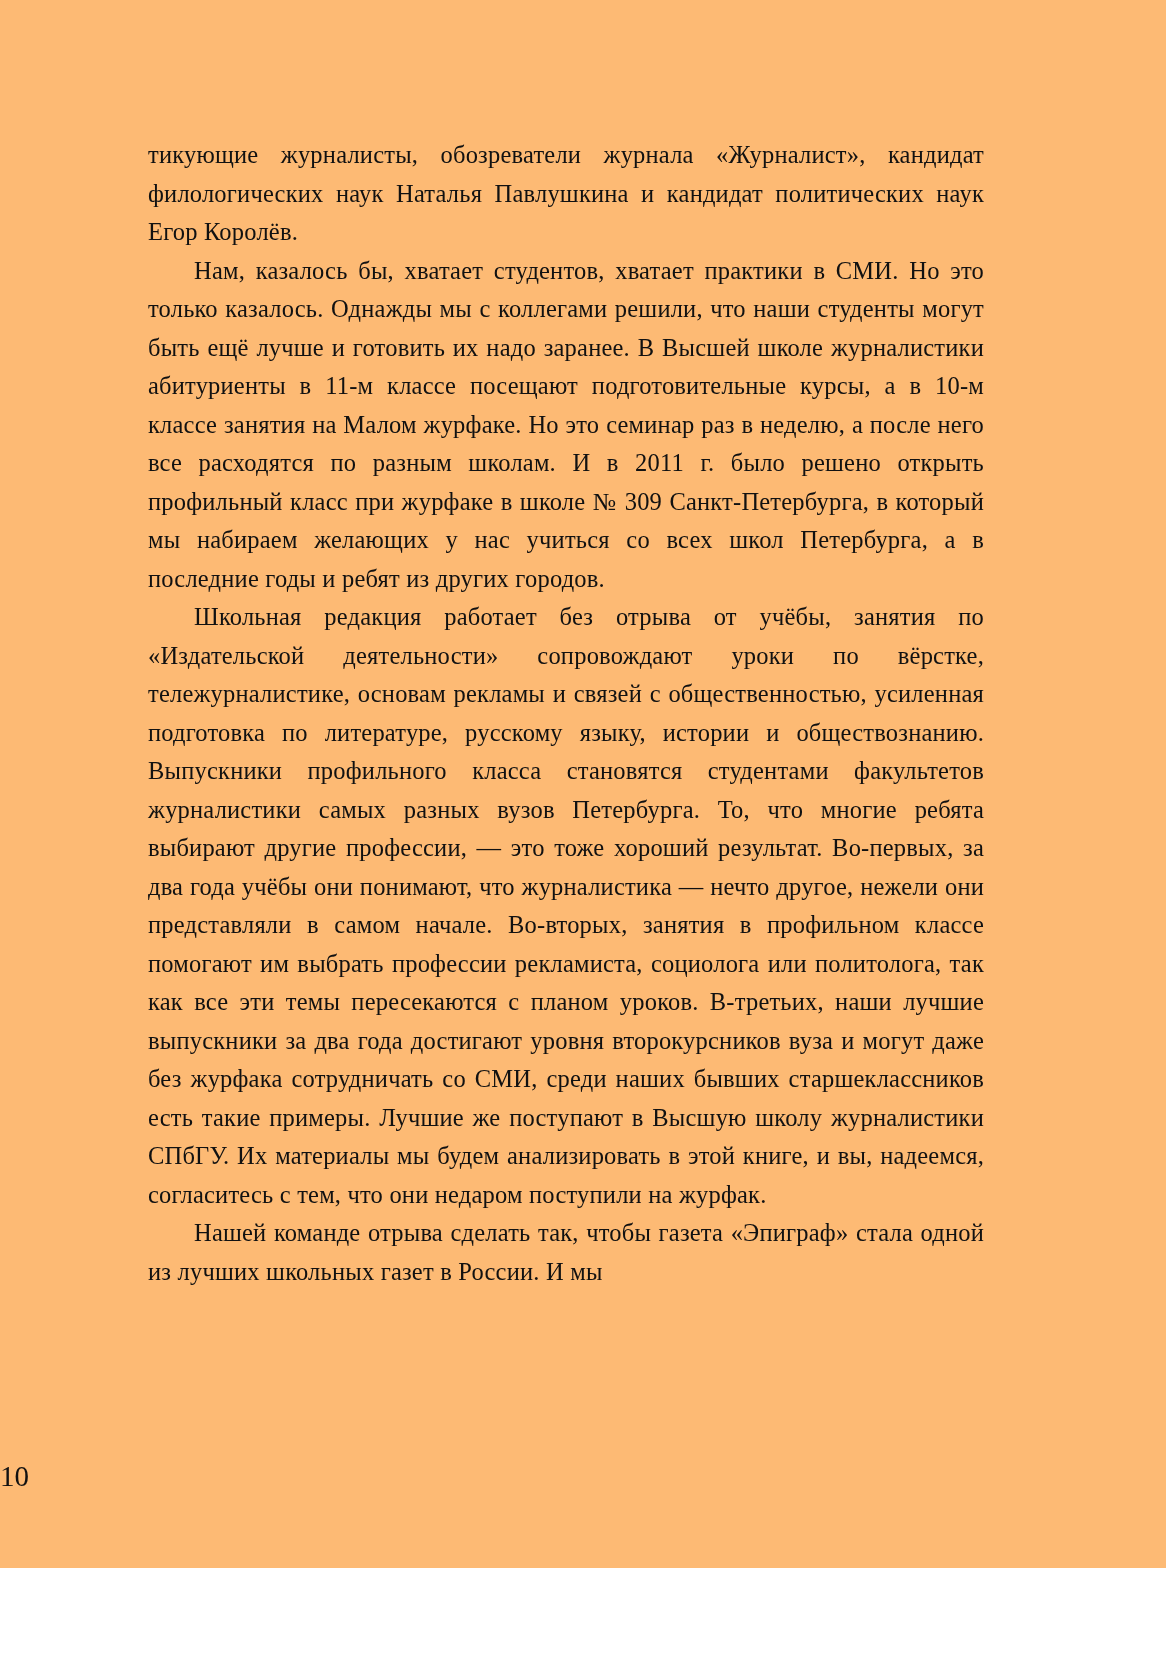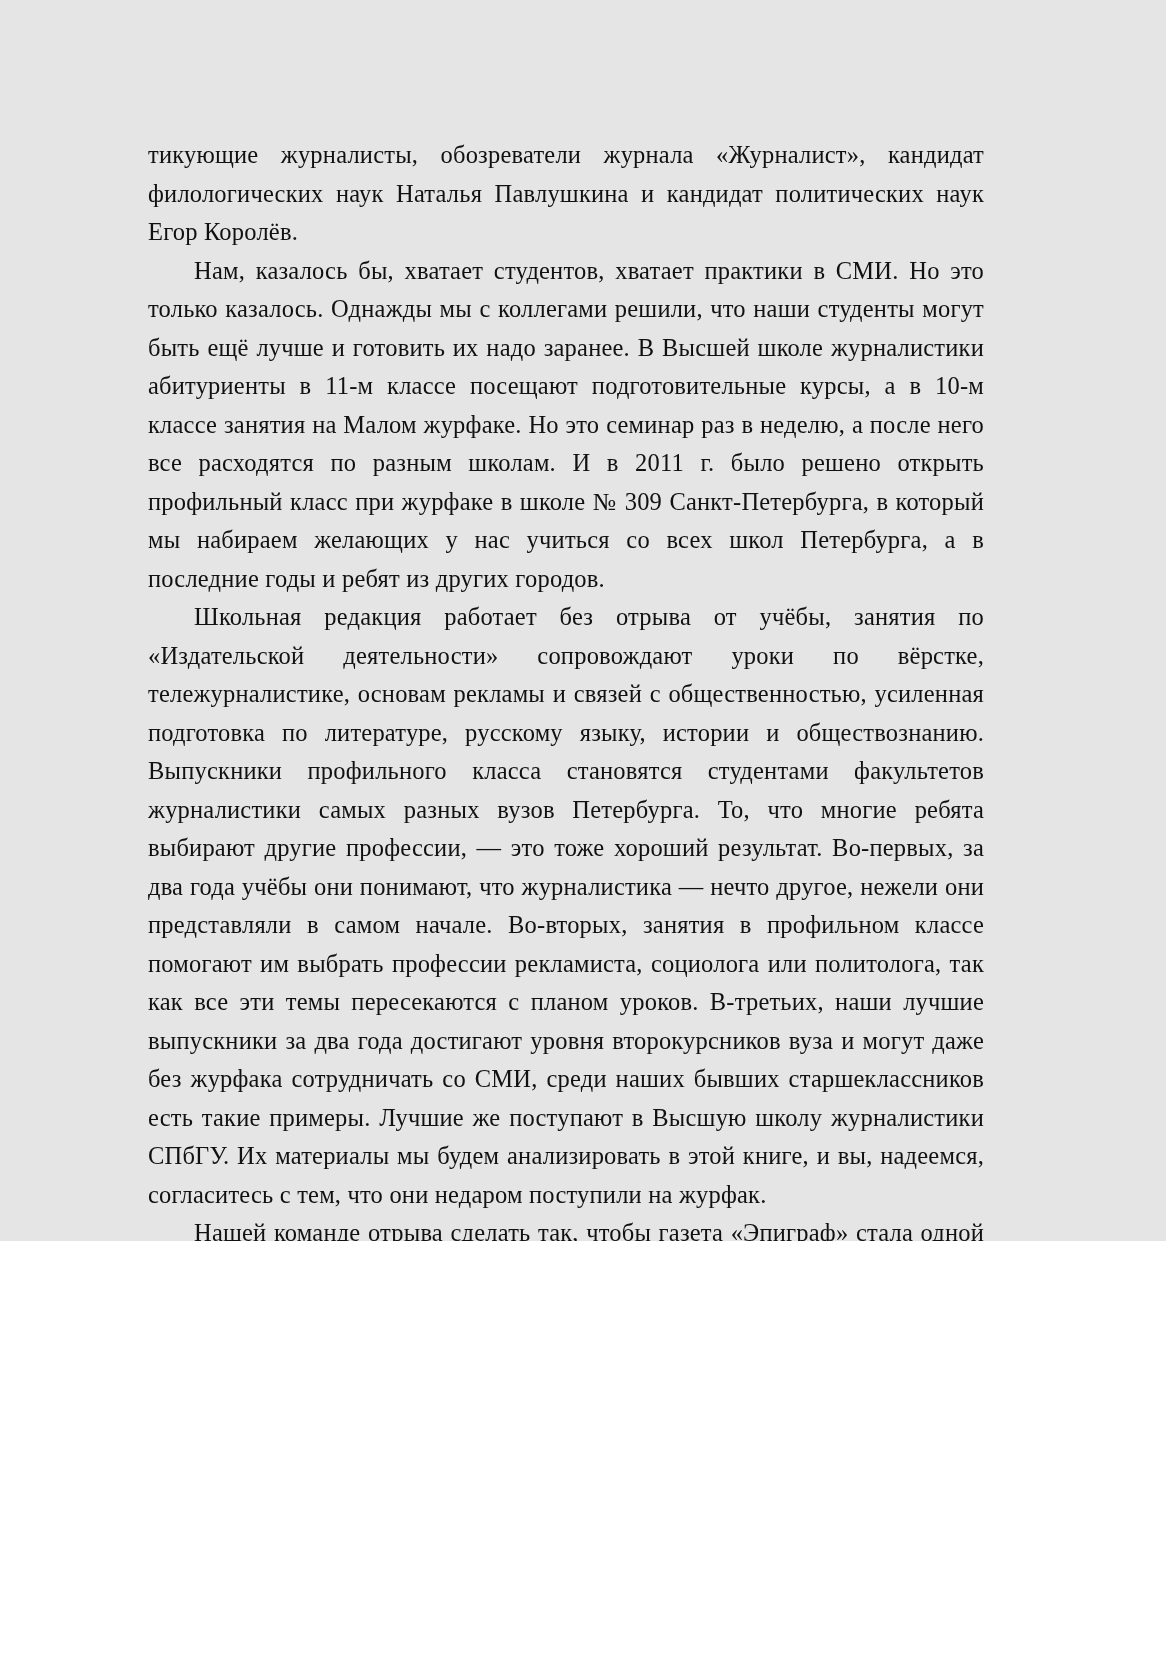--- a/index.html
+++ b/index.html
@@ -3,22 +3,22 @@
 <meta charset="utf-8">
 <style>
   html, body {
     margin: 0;
     padding: 0;
     background: #ffffff;
   }
   .page {
     position: relative;
     width: 1166px;
-    height: 1241px;
-    background: #e5e5e5;
+    height: 1568px;
+    background: #fdba74;
     overflow: hidden;
     font-family: "Liberation Serif", "DejaVu Serif", serif;
     color: #111111;
   }
   .text-block {
     position: absolute;
     left: 148px;
     top: 136px;
     width: 836px;
   }
@@ -30,22 +30,22 @@
     letter-spacing: 0.2px;
   }
   .text-block p.indented {
     text-indent: 46px;
   }
   .page-number {
     position: absolute;
     left: 0;
     right: 0;
     top: 1460px;
-    text-align: center;
-    font-size: 22px;
+    text-align: left;
+    font-size: 29px;
     color: #111111;
   }
 </style>
 </head>
 <body>
 
 <div class="page">
   <div class="text-block">
     <p>тикующие журналисты, обозреватели журнала «Журналист», кандидат филологических наук Наталья Павлушкина и кандидат политических наук Егор Королёв.</p>
     <p class="indented">Нам, казалось бы, хватает студентов, хватает практики в СМИ. Но это только казалось. Однажды мы с коллегами решили, что наши студенты могут быть ещё лучше и готовить их надо заранее. В Высшей школе журналистики абитуриенты в 11-м классе посещают подготовительные курсы, а в 10-м классе занятия на Малом журфаке. Но это семинар раз в неделю, а после него все расходятся по разным школам. И в 2011 г. было решено открыть профильный класс при журфаке в школе № 309 Санкт-Петербурга, в который мы набираем желающих у нас учиться со всех школ Петербурга, а в последние годы и ребят из других городов.</p>

